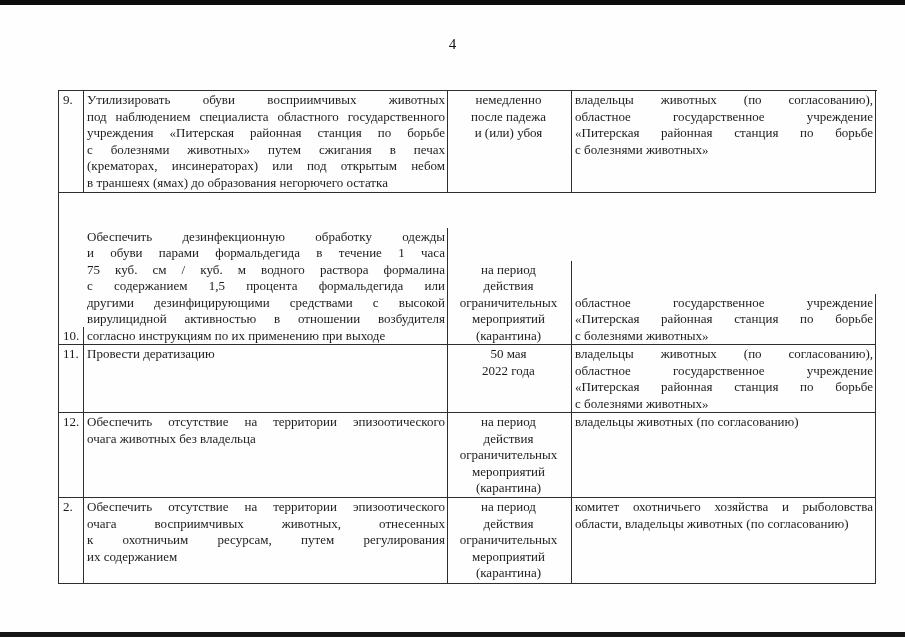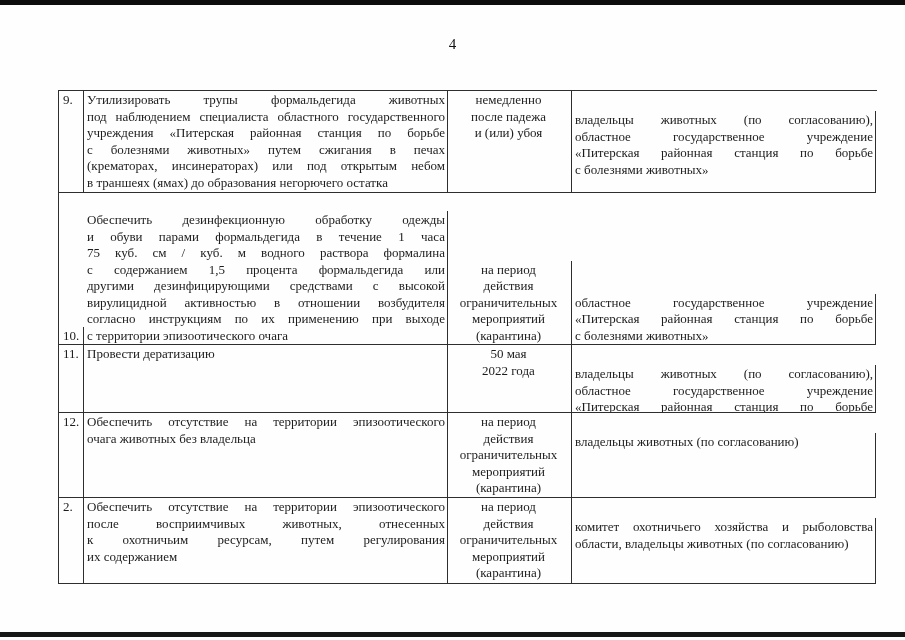--- a/index.html
+++ b/index.html
@@ -49,21 +49,21 @@
   .cell {
     box-sizing: border-box;
     border-right: 1px solid #2e2e2e;
     border-bottom: 1px solid #2e2e2e;
     overflow: hidden;
     padding: 1px 2px 0 3px;
   }
   .c-num  { width: 25px;  padding-left: 4px; }
   .c-act  { width: 364px; }
   .c-time { width: 124px; padding: 1px 4px 0 2px; }
-  .c-resp { width: 304px; margin-top: 20px; }
+  .c-resp { width: 304px; }
   .r9  { height: 102px; }
   .r10 { height: 152px; align-items: flex-end; }
   .r11 { height: 68px;  }
   .r12 { height: 85px;  }
   .r13 { height: 86px;  }
   
   .just .ln { text-align: justify; text-align-last: justify; }
   .just .ln:last-child { text-align-last: left; }
   .c-time .ln { text-align: center; }
 </style>
@@ -73,21 +73,21 @@
 <div class="page">
   <div class="scan-bar-top"></div>
 
   <div class="page-number">4</div>
 
   <div class="doc-table">
 
     <div class="trow r9">
       <div class="cell c-num">9.</div>
       <div class="cell c-act just">
-          <div class="ln">Утилизировать трупы формальдегида животных</div>
+          <div class="ln">Утилизировать обуви восприимчивых животных</div>
           <div class="ln">под наблюдением специалиста областного государственного</div>
           <div class="ln">учреждения «Питерская районная станция по борьбе</div>
           <div class="ln">с болезнями животных» путем сжигания в печах</div>
           <div class="ln">(крематорах, инсинераторах) или под открытым небом</div>
           <div class="ln">в траншеях (ямах) до образования негорючего остатка</div>
         </div>
       <div class="cell c-time">
           <div class="ln">немедленно</div>
           <div class="ln">после падежа</div>
           <div class="ln">и (или) убоя</div>
@@ -103,21 +103,20 @@
     <div class="trow r10">
       <div class="cell c-num">10.</div>
       <div class="cell c-act just">
           <div class="ln">Обеспечить дезинфекционную обработку одежды</div>
           <div class="ln">и обуви парами формальдегида в течение 1 часа</div>
           <div class="ln">75 куб. см / куб. м водного раствора формалина</div>
           <div class="ln">с содержанием 1,5 процента формальдегида или</div>
           <div class="ln">другими дезинфицирующими средствами с высокой</div>
           <div class="ln">вирулицидной активностью в отношении возбудителя</div>
           <div class="ln">согласно инструкциям по их применению при выходе</div>
-          <div class="ln">с территории эпизоотического очага</div>
         </div>
       <div class="cell c-time">
           <div class="ln">на период</div>
           <div class="ln">действия</div>
           <div class="ln">ограничительных</div>
           <div class="ln">мероприятий</div>
           <div class="ln">(карантина)</div>
         </div>
       <div class="cell c-resp just">
           <div class="ln">областное государственное учреждение</div>
@@ -158,21 +157,21 @@
         </div>
       <div class="cell c-resp just">
           <div class="ln">владельцы животных (по согласованию)</div>
         </div>
     </div>
 
     <div class="trow r13">
       <div class="cell c-num">2.</div>
       <div class="cell c-act just">
           <div class="ln">Обеспечить отсутствие на территории эпизоотического</div>
-          <div class="ln">после восприимчивых животных, отнесенных</div>
+          <div class="ln">очага восприимчивых животных, отнесенных</div>
           <div class="ln">к охотничьим ресурсам, путем регулирования</div>
           <div class="ln">их содержанием</div>
         </div>
       <div class="cell c-time">
           <div class="ln">на период</div>
           <div class="ln">действия</div>
           <div class="ln">ограничительных</div>
           <div class="ln">мероприятий</div>
           <div class="ln">(карантина)</div>
         </div>

